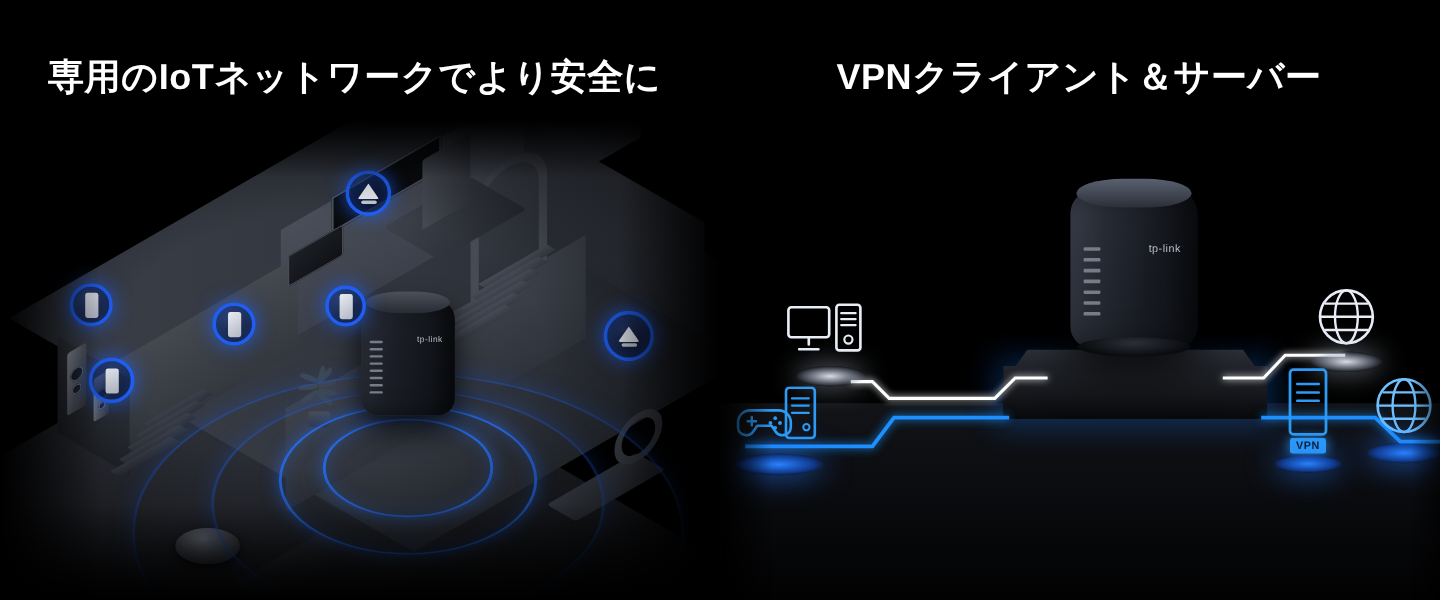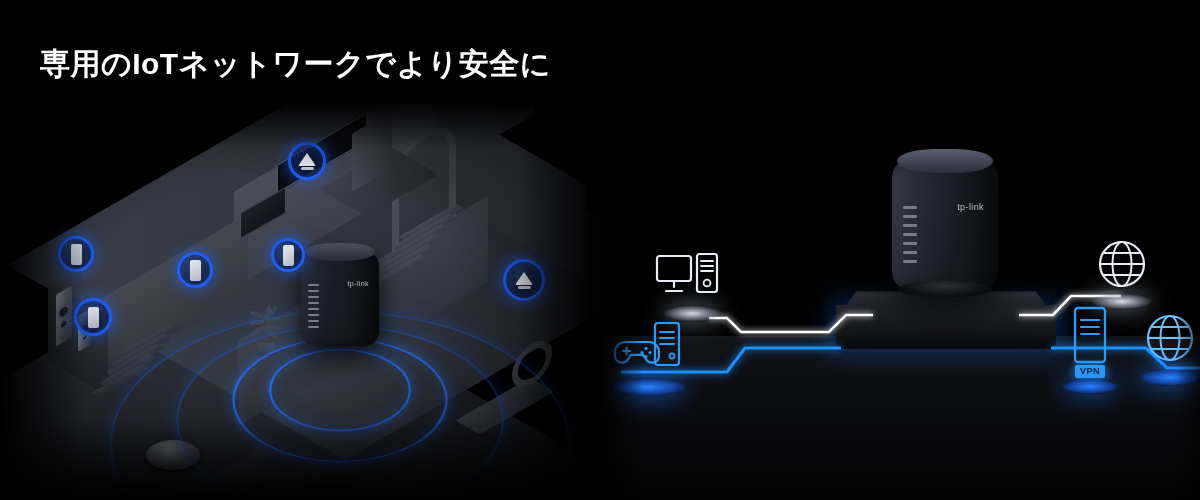--- a/index.html
+++ b/index.html
@@ -287,20 +287,21 @@
     background:linear-gradient(90deg, rgba(0,0,0,.92) 0%, rgba(0,0,0,0) 7%, rgba(0,0,0,0) 96%, rgba(0,0,0,.6) 100%);
   }
 </style>
 </head>
 <body>
 
 <div id="stage">
 
   <div class="heading" id="heading-left">専用のIoTネットワークでより安全に</div>
 
+  <div class="heading" id="heading-right">VPNクライアント＆サーバー</div>
 
   <div class="panel" id="panel-left">
 
     <div class="slab" id="floor-ground"></div>
     <div class="slab" id="floor-lower"></div>
     <div class="slab" id="floor-upper"></div>
 
     <div class="wall" id="wall-back-upper"></div>
     <div class="wall" id="wall-right-upper"></div>
     <div class="wall" id="wall-back-lower"></div>

